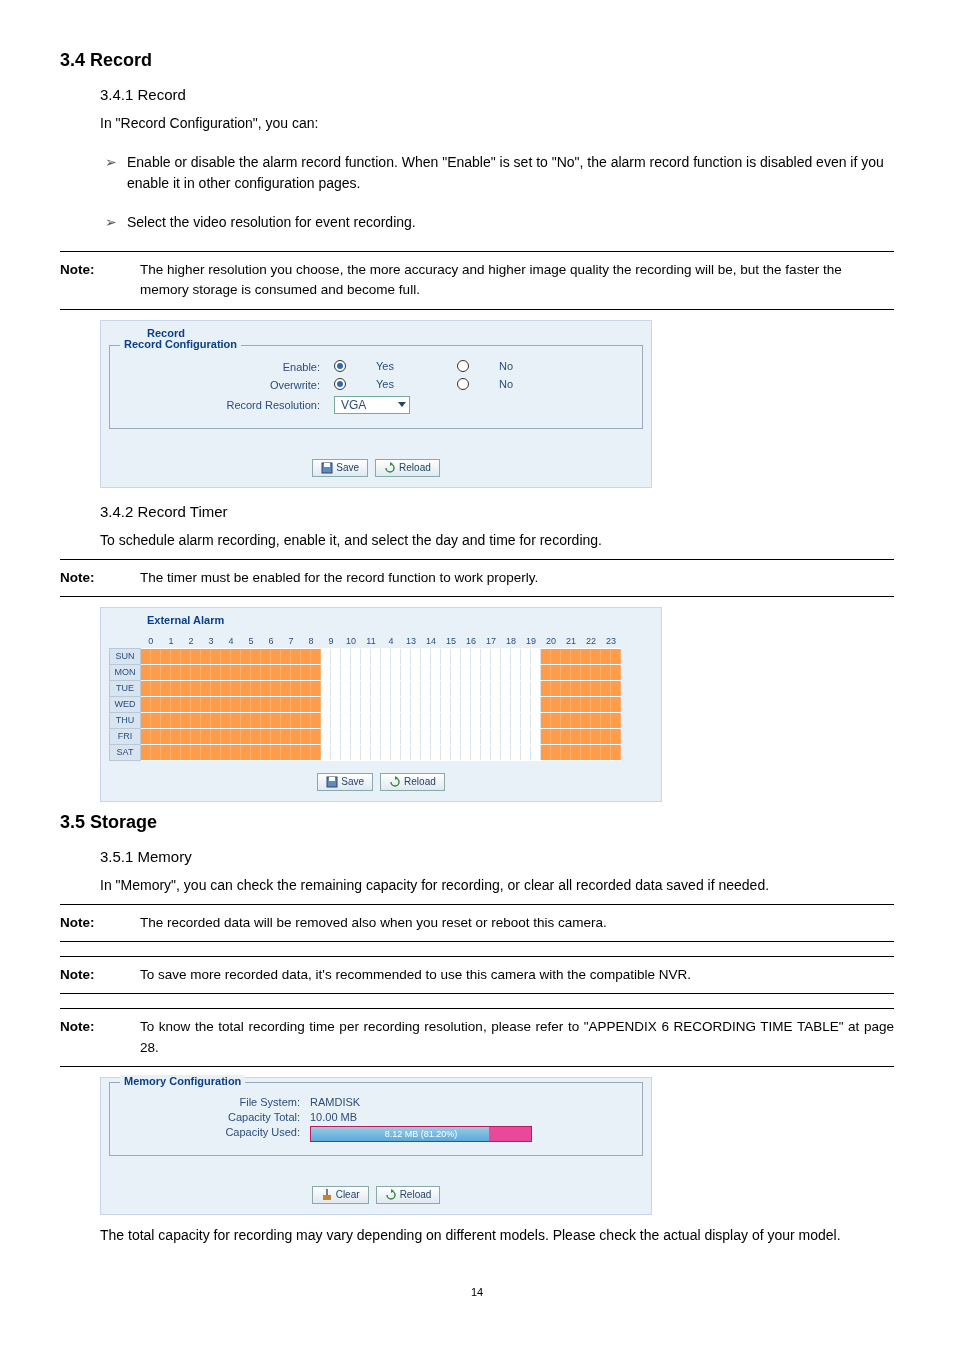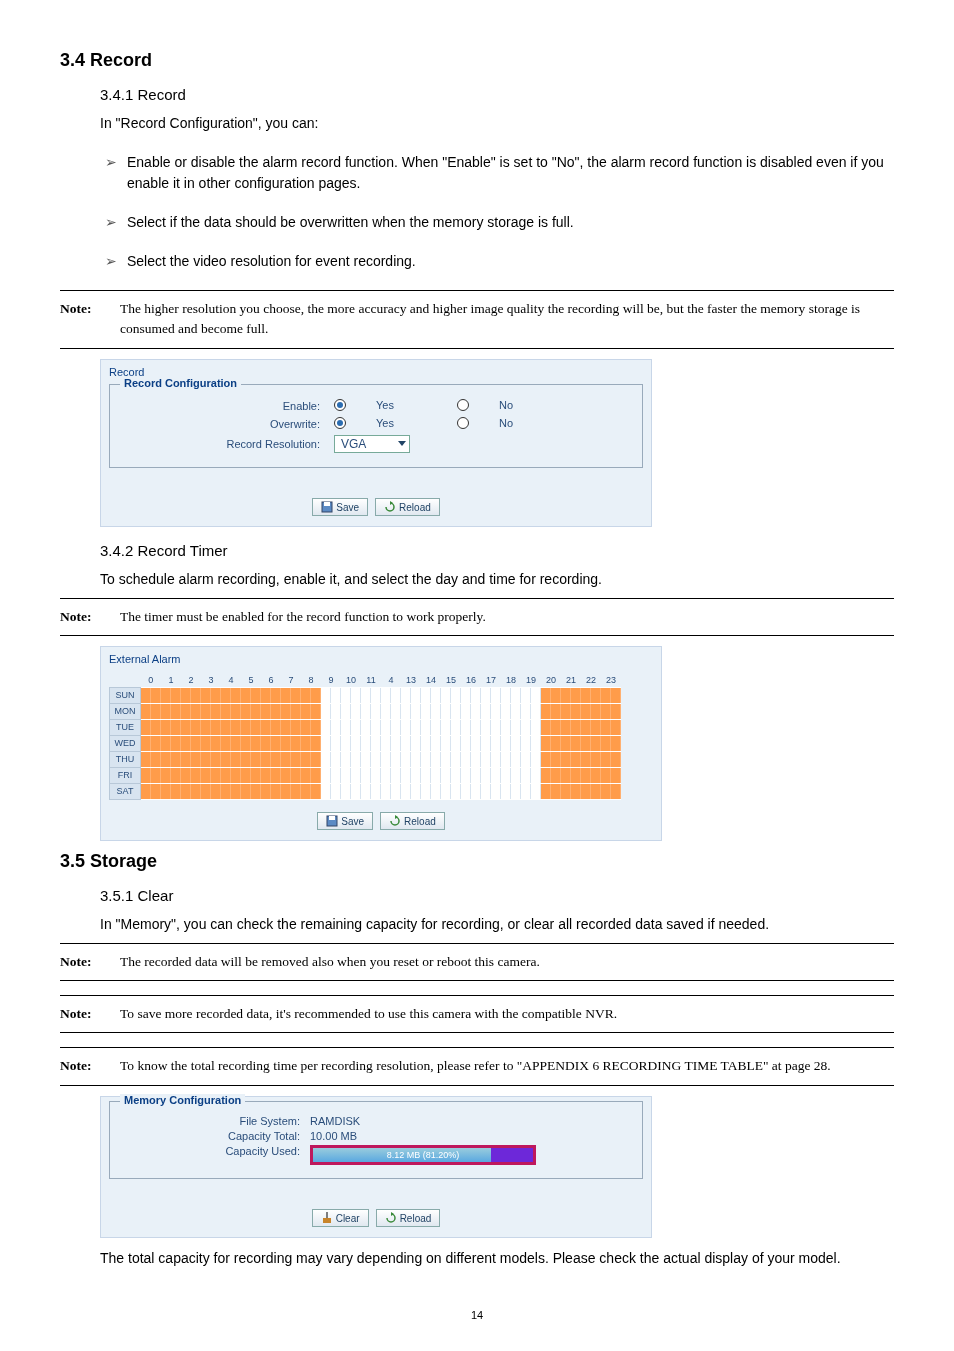--- a/index.html
+++ b/index.html
@@ -39,23 +39,24 @@
   }
   .bullet-list li::before {
     content: "➢";
     position: absolute;
     left: 0;
     color: #555;
   }
   .note-row {
     display: flex;
     margin: 8px 0;
-    font-family: Liberation Serif, serif;
+    font-family: Liberation Sans, sans-serif;
     font-size: 13.5px;
     line-height: 1.5;
+    gap: 20px;
   }
   .note-label {
     font-weight: bold;
     width: 60px;
     flex-shrink: 0;
   }
   .note-text {
     flex: 1;
   }
   .note-text.justify {
@@ -72,23 +73,24 @@
     width: 550px;
     margin: 10px 0 10px 40px;
     font-size: 11px;
     color: #2a4d7a;
     font-family: Verdana, sans-serif;
   }
   .panel-wide {
     width: 560px;
   }
   .panel-title {
-    font-weight: normal;
+    font-weight: bold;
     color: #0b3f85;
     padding: 6px 8px 2px 8px;
+    margin-left: 38px;
   }
   .fieldset {
     border: 1px solid #9ab;
     margin: 4px 8px 24px 8px;
     position: relative;
     padding: 10px 10px 10px 10px;
   }
   .legend {
     position: absolute;
     top: -8px;
@@ -152,21 +154,21 @@
     border-left: 4px solid transparent;
     border-right: 4px solid transparent;
     border-top: 5px solid #246;
   }
   .btn-row {
     text-align: center;
     padding: 6px 0 10px 0;
   }
   .ui-btn {
     display: inline-flex;
-    align-items: flex-end;
+    align-items: center;
     background: linear-gradient(#fff, #e0e8f0);
     border: 1px solid #8aa;
     padding: 2px 8px;
     font-size: 10px;
     color: #246;
     margin: 0 2px;
     cursor: pointer;
   }
   .ui-btn .icon {
     width: 12px;
@@ -237,22 +239,22 @@
     text-align: right;
     padding-right: 10px;
     color: #2a4d7a;
   }
   .mem-val {
     color: #2a4d7a;
   }
   .progress {
     width: 220px;
     height: 14px;
-    background: #6d28d9;
-    border: 3px solid #be185d;
+    background: #ec4899;
+    border: 1px solid #be185d;
     position: relative;
   }
   .progress-fill {
     background: linear-gradient(#9cd, #5aa8e0);
     height: 100%;
     width: 81%;
   }
   .progress-text {
     position: absolute;
     width: 100%;
@@ -272,21 +274,20 @@
 <body>
 
 <h2>3.4 Record</h2>
 
 <h3>3.4.1 Record</h3>
 
 <p class="body-text">In "Record Configuration", you can:</p>
 
 <ul class="bullet-list">
   <li>Enable or disable the alarm record function. When "Enable" is set to "No", the alarm record function is disabled even if you enable it in other configuration pages.</li>
-  <li>Select if the data should be overwritten when the memory storage is full.</li>
   <li>Select the video resolution for event recording.</li>
 </ul>
 
 <hr class="sep">
 <div class="note-row">
   <div class="note-label">Note:</div>
   <div class="note-text">The higher resolution you choose, the more accuracy and higher image quality the recording will be, but the faster the memory storage is consumed and become full.</div>
 </div>
 <hr class="sep">
 
@@ -1431,21 +1432,21 @@
             <path d="M6 2 A4 4 0 1 1 2 6" fill="none" stroke="#3a8a3a" stroke-width="1.5"></path>
             <path d="M6 0 L6 4 L9 2 Z" fill="#3a8a3a"></path>
           </svg></span>
       <span>Reload</span>
     </span>
   </div>
 </div>
 
 <h2>3.5 Storage</h2>
 
-<h3>3.5.1 Clear</h3>
+<h3>3.5.1 Memory</h3>
 
 <p class="body-text">In "Memory", you can check the remaining capacity for recording, or clear all recorded data saved if needed.</p>
 
 <hr class="sep">
 <div class="note-row">
   <div class="note-label">Note:</div>
   <div class="note-text">The recorded data will be removed also when you reset or reboot this camera.</div>
 </div>
 <hr class="sep">
 <div style="height:6px"></div>

